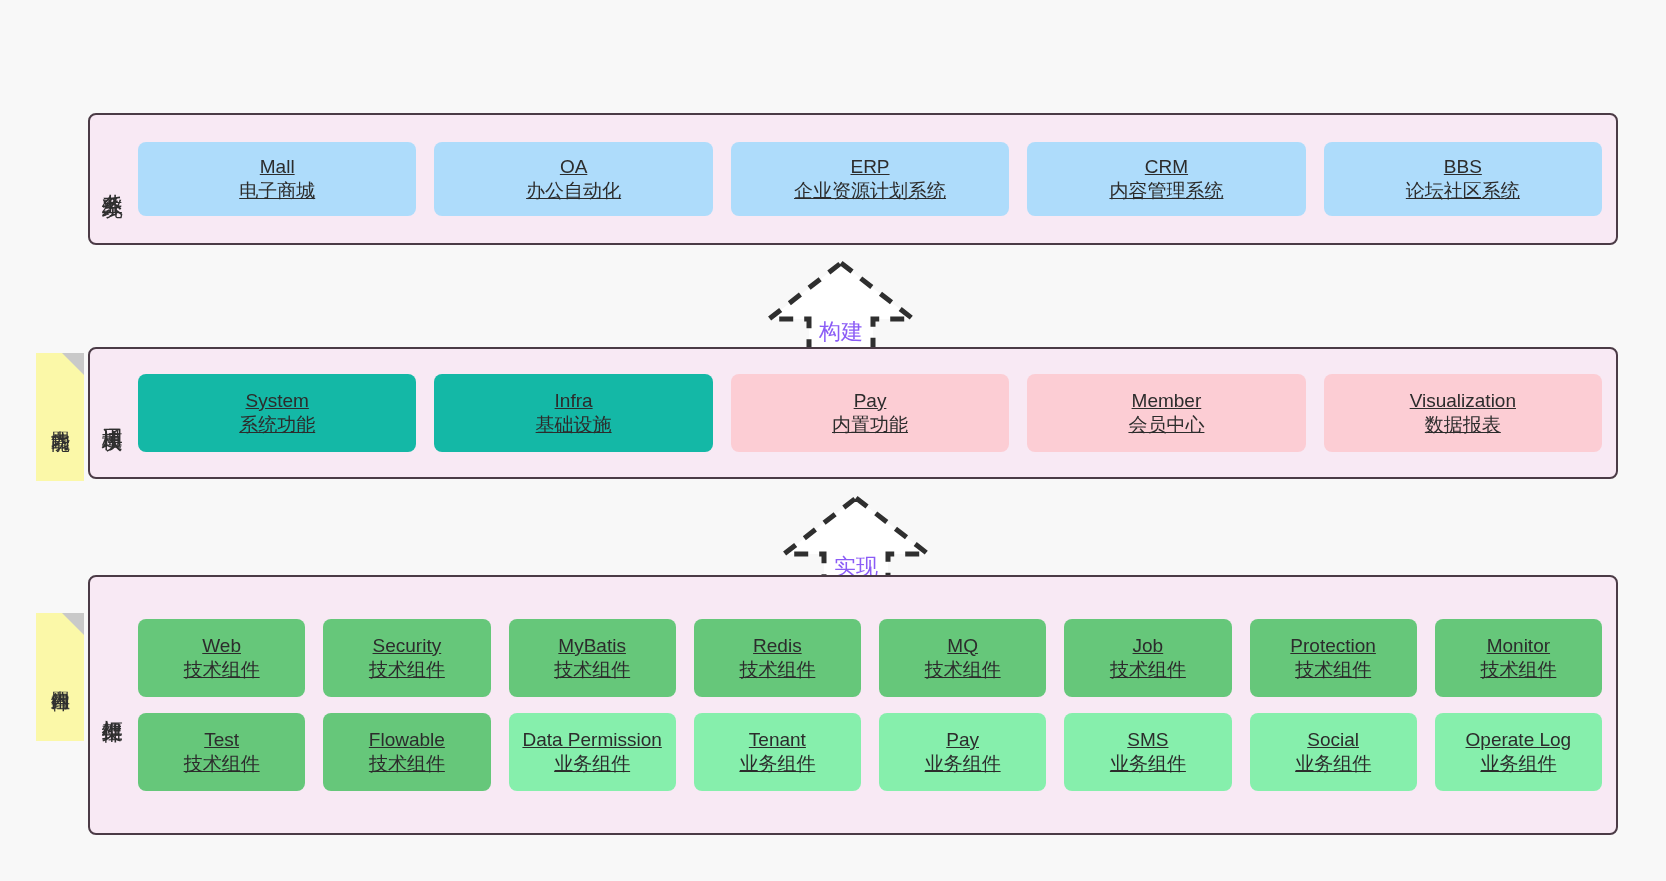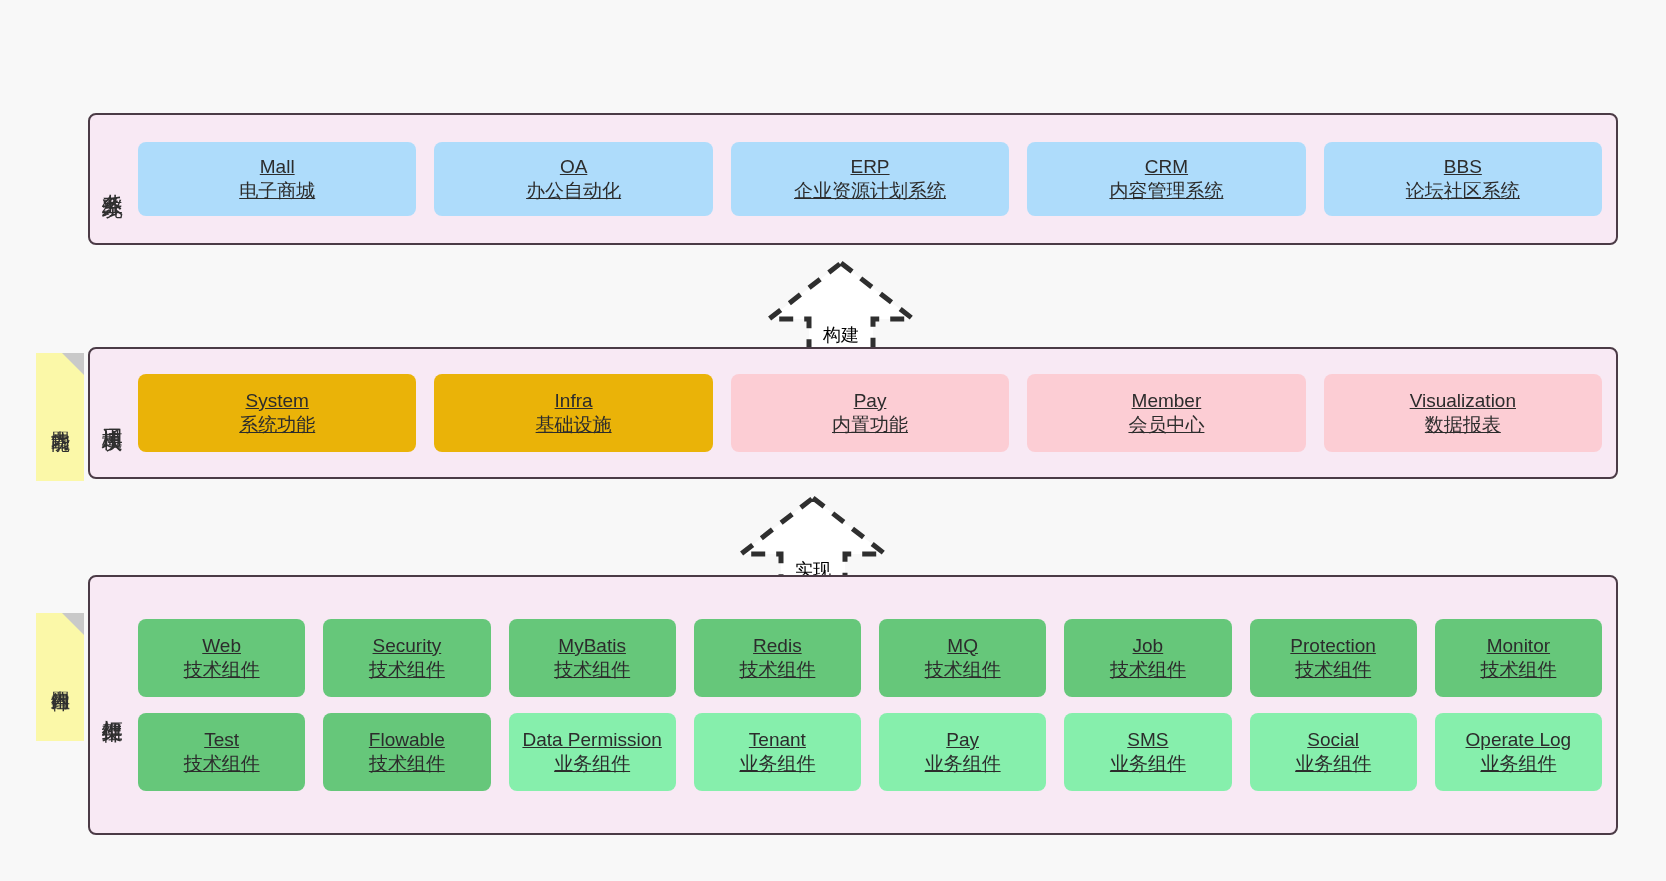--- a/index.html
+++ b/index.html
@@ -70,21 +70,21 @@
     line-height: 1.28;
     color: #2c2c2c;
     box-sizing: border-box;
     padding: 6px 6px;
     text-decoration: underline;
   }
   .cell .line { display: block; }
 
   
   .c-blue       { background: #aedcfb; }
-  .c-red        { background: #eab308; }
+  .c-red        { background: #14b8a6; }
   .c-pink       { background: #fccdd4; }
   .c-green      { background: #66c77a; }
   .c-lightgreen { background: #86efac; }
 
   
   #layer-business  { left: 88px;  top: 113px; width: 1530px; height: 132px; }
   #layer-business .row { height: 74px; }
 
   #layer-common    { left: 88px;  top: 347px; width: 1530px; height: 132px; }
   #layer-common .row { height: 78px; }
@@ -128,27 +128,27 @@
     width: 160px;
     height: 96px;
   }
   .block-arrow svg { display: block; width: 100%; height: 100%; }
   .block-arrow .arrow-label {
     position: absolute;
     left: 0;
     right: 0;
     bottom: 6px;
     text-align: center;
-    font-size: 18px;
-    color: #000000;
+    font-size: 22px;
+    color: #8b5cf6;
     pointer-events: none;
     margin-top: 48px;
   }
   #arrow-build    { left: 761px; top: 257px; }
-  #arrow-realize  { left: 733px; top: 492px; }
+  #arrow-realize  { left: 776px; top: 492px; }
 </style>
 </head>
 <body>
 
 <div id="canvas">
 
   <div class="layer" id="layer-business">
     <div class="layer-title">业务系统</div>
     <div class="layer-body">
       <div class="row">

